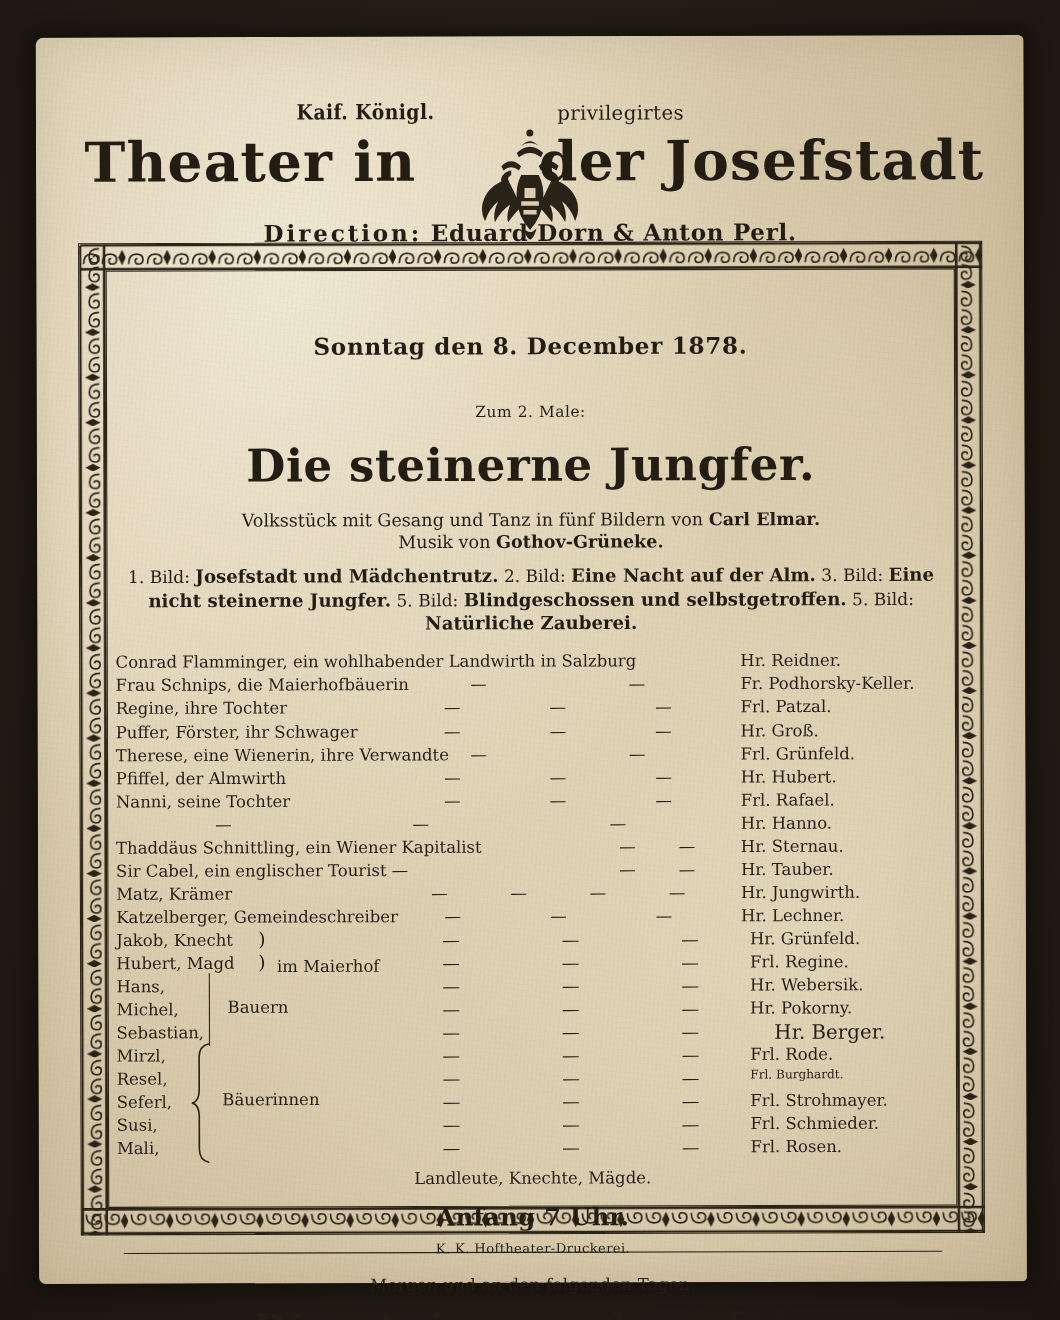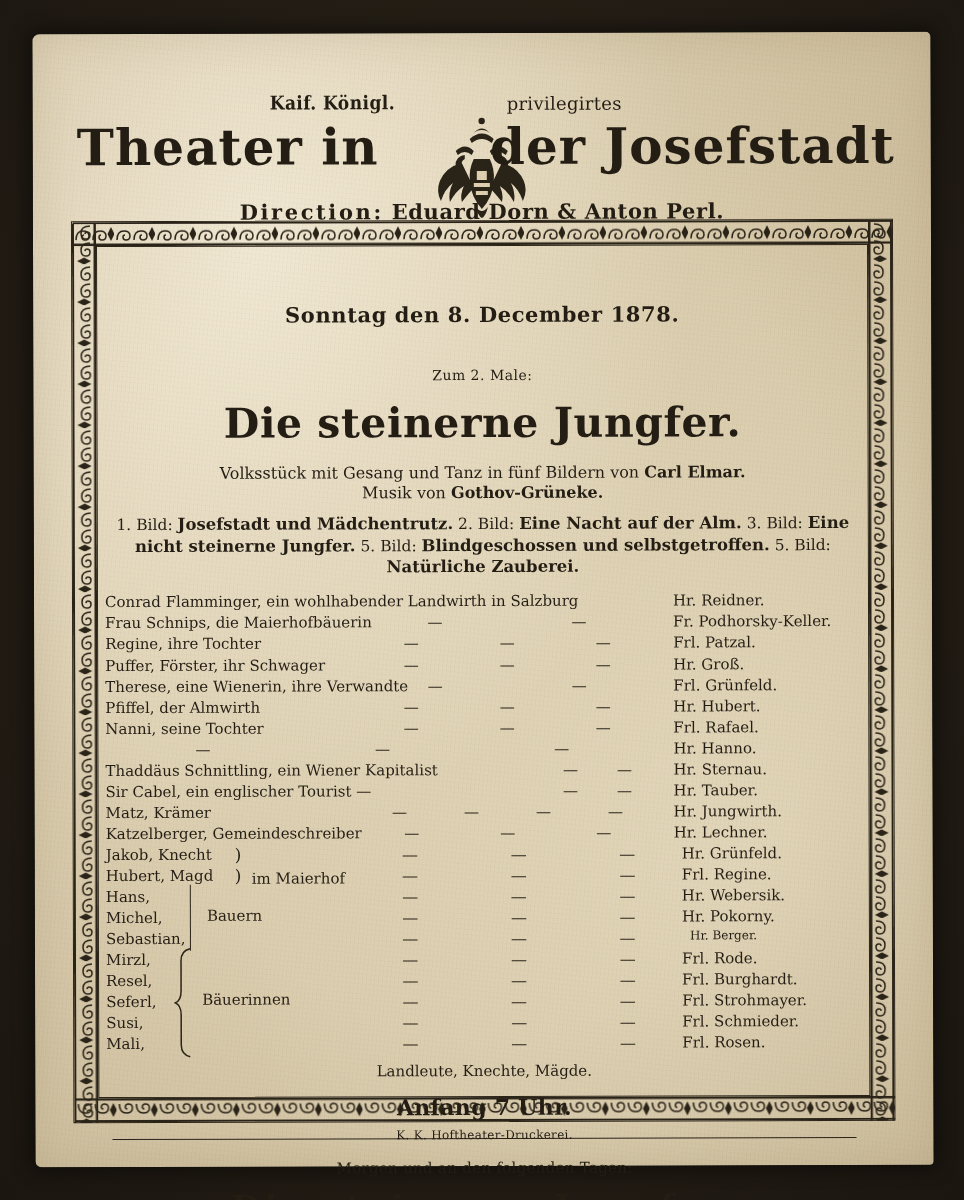--- a/index.html
+++ b/index.html
@@ -364,21 +364,21 @@
               <span>—</span>
               <span>—</span>
             </div>
           <div style="position:absolute;left:250px;top:42px;width:326px;display:flex;justify-content:space-around;padding-right:22px;">
               <span>—</span>
               <span>—</span>
               <span>—</span>
             </div>
           <div style="position:absolute;left:576px;top:0;font-size:15px;">Hr. Webersik.</div>
           <div style="position:absolute;left:576px;top:21px;font-size:15px;">Hr. Pokorny.</div>
-          <div style="position:absolute;left:584px;top:42px;font-size:12px;text-align:right;">Hr. Berger.</div>
+          <div style="position:absolute;left:598px;top:42px;font-size:18px;text-align:right;">Hr. Berger.</div>
         </div>
 
         <div class="grp" style="position:relative;height:105px;">
           <div style="position:absolute;left:0;top:0;font-size:15px;">Mirzl,</div>
           <div style="position:absolute;left:0;top:21px;font-size:15px;">Resel,</div>
           <div style="position:absolute;left:0;top:42px;font-size:15px;">Seferl,</div>
           <div style="position:absolute;left:0;top:63px;font-size:15px;">Susi,</div>
           <div style="position:absolute;left:0;top:84px;font-size:15px;">Mali,</div>
           <svg style="position:absolute;left:68px;top:-4px;" width="22" height="112" viewBox="0 0 22 112">
             <path d="M16 2 q-9 2 -9 12 v30 q0 10 -6 12 q6 2 6 12 v30 q0 10 9 12" fill="none" stroke="#2a2318" stroke-width="1.5"></path>
@@ -403,21 +403,21 @@
               <span>—</span>
               <span>—</span>
               <span>—</span>
             </div>
           <div style="position:absolute;left:250px;top:84px;width:326px;display:flex;justify-content:space-around;padding-right:22px;">
               <span>—</span>
               <span>—</span>
               <span>—</span>
             </div>
           <div style="position:absolute;left:576px;top:0;font-size:15px;">Frl. Rode.</div>
-          <div style="position:absolute;left:576px;top:21px;font-size:15px;">Frl. Burghardt.</div>
+          <div style="position:absolute;left:576px;top:21px;font-size:11px;">Frl. Burghardt.</div>
           <div style="position:absolute;left:576px;top:42px;font-size:15px;">Frl. Strohmayer.</div>
           <div style="position:absolute;left:576px;top:63px;font-size:15px;">Frl. Schmieder.</div>
           <div style="position:absolute;left:576px;top:84px;font-size:15px;">Frl. Rosen.</div>
         </div>
 
       </div>
 
       <div class="extras">Landleute, Knechte, Mägde.</div>
 
       <div class="anfang">Anfang 7 Uhr.</div>

